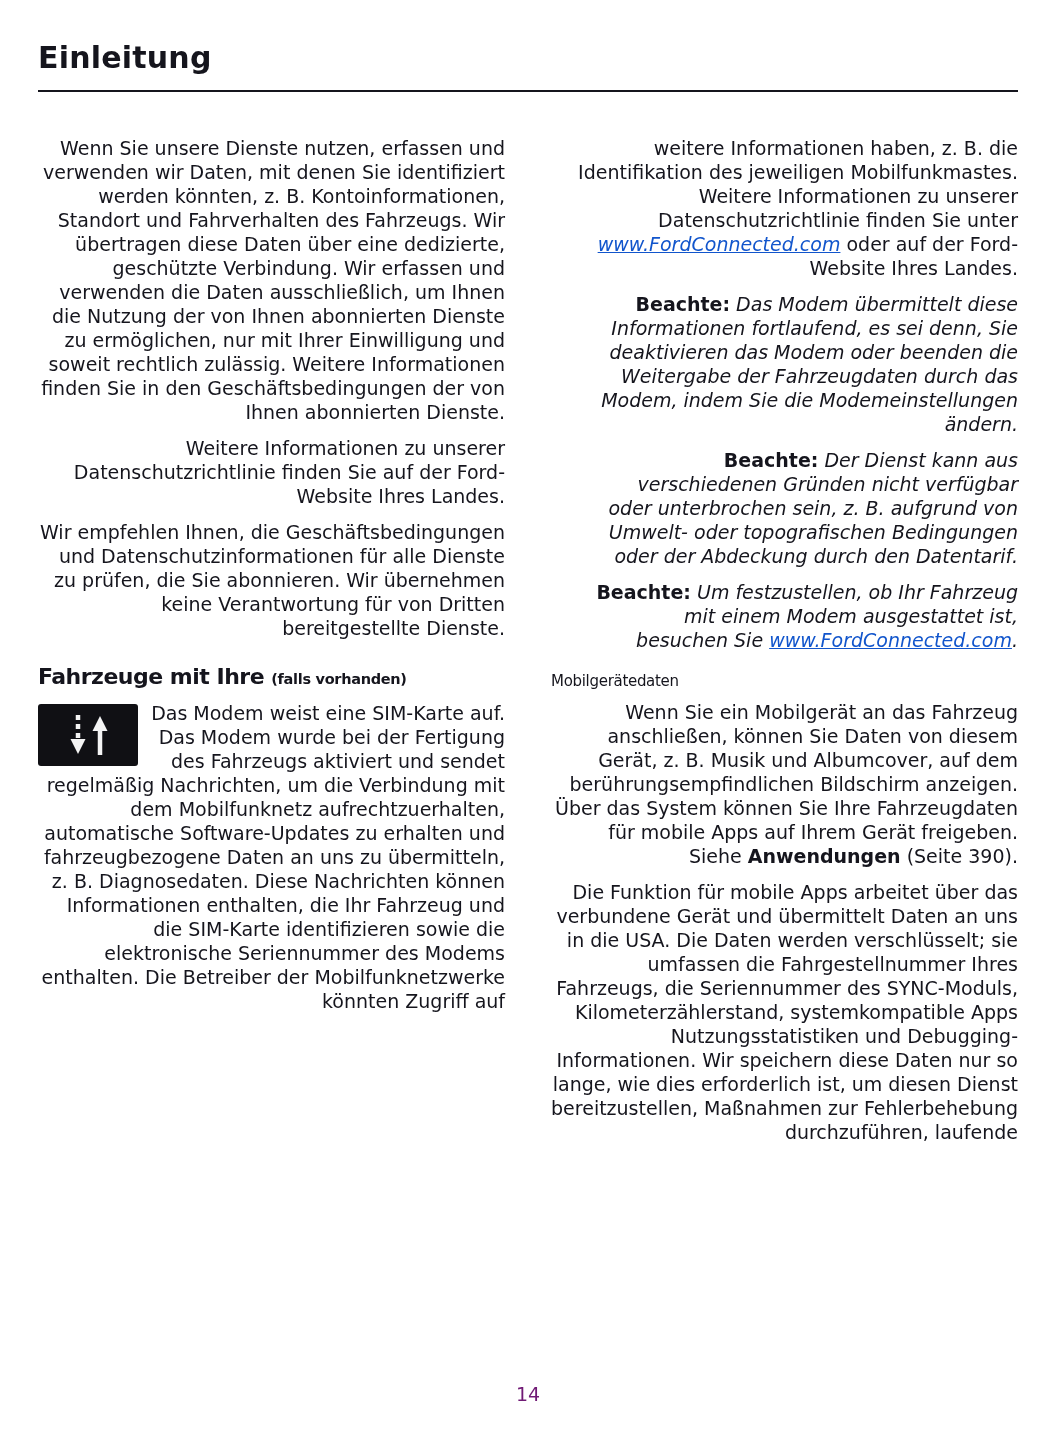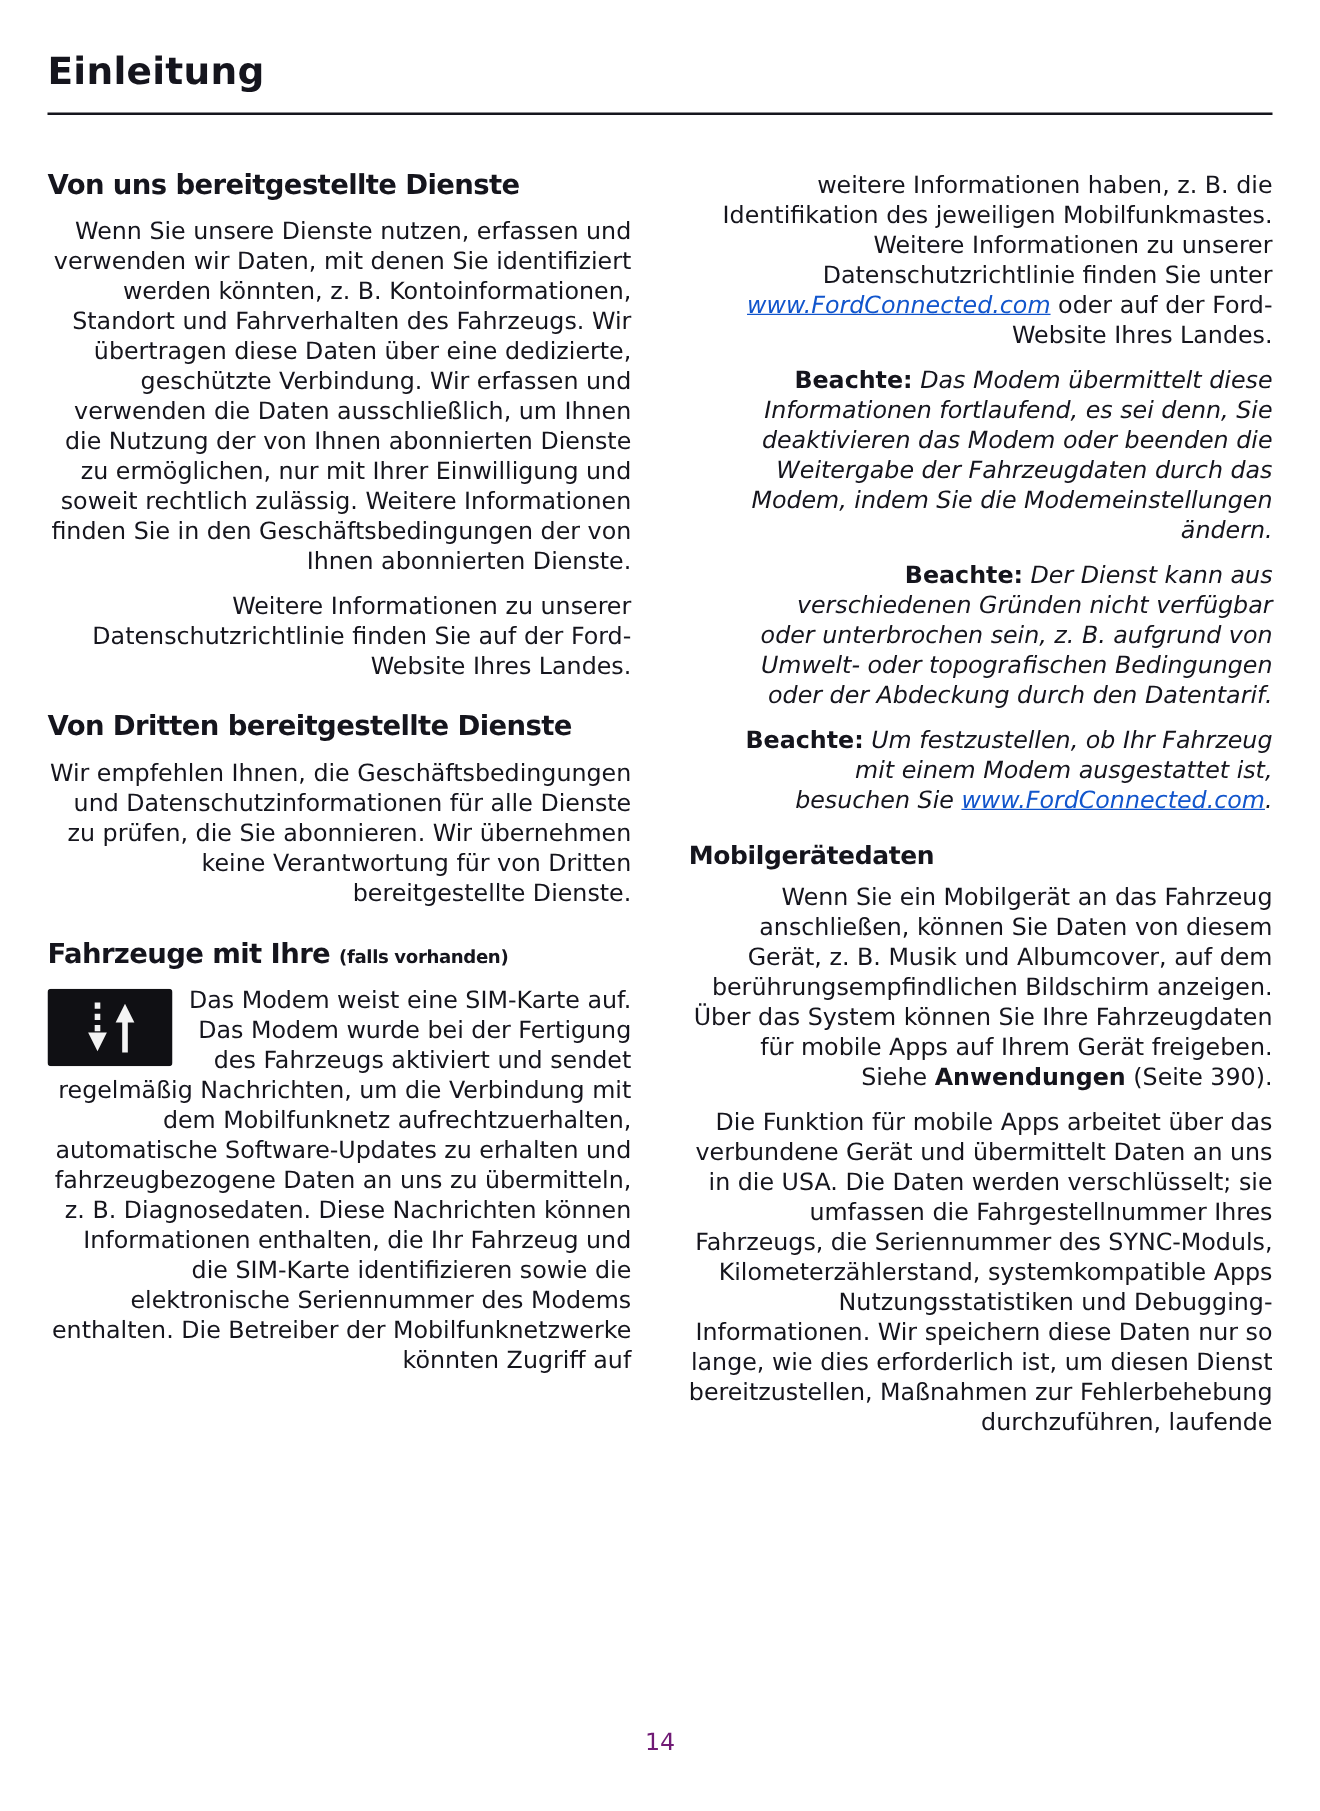--- a/index.html
+++ b/index.html
@@ -34,22 +34,22 @@
     font-size: 22px;
     font-weight: 700;
     line-height: 1.15;
     letter-spacing: -0.5px;
     margin: 24px 0 12px 0;
   }
   .section-heading.first { margin-top: 0; }
   .heading-suffix { font-size: 14.5px; font-weight: 700; letter-spacing: -0.3px; }
 
   .sub-heading {
-    font-size: 20px;
-    font-weight: 700;
+    font-size: 15px;
+    font-weight: 400;
     letter-spacing: -0.3px;
     margin: 20px 0 10px 0;
   }
 
   p {
     font-size: 19px;
     line-height: 24px;
     margin: 0 0 12px 0;
     text-align: right;
   }
@@ -86,25 +86,23 @@
 
 <div class="page">
 
   <h1 class="doc-title">Einleitung</h1>
   <hr class="title-rule">
 
   <div class="columns">
 
     <div class="col">
 
-      <h2 class="section-heading first">Von uns bereitgestellte Dienste</h2>
       <p>Wenn Sie unsere Dienste nutzen, erfassen und verwenden wir Daten, mit denen Sie identifiziert werden könnten, z. B. Kontoinformationen, Standort und Fahrverhalten des Fahrzeugs. Wir übertragen diese Daten über eine dedizierte, geschützte Verbindung. Wir erfassen und verwenden die Daten ausschließlich, um Ihnen die Nutzung der von Ihnen abonnierten Dienste zu ermöglichen, nur mit Ihrer Einwilligung und soweit rechtlich zulässig. Weitere Informationen finden Sie in den Geschäftsbedingungen der von Ihnen abonnierten Dienste.</p>
       <p>Weitere Informationen zu unserer Datenschutzrichtlinie finden Sie auf der Ford-Website Ihres Landes.</p>
 
-      <h2 class="section-heading">Von Dritten bereitgestellte Dienste</h2>
       <p>Wir empfehlen Ihnen, die Geschäftsbedingungen und Datenschutzinformationen für alle Dienste zu prüfen, die Sie abonnieren. Wir übernehmen keine Verantwortung für von Dritten bereitgestellte Dienste.</p>
 
       <h2 class="section-heading"><span>Fahrzeuge mit Ihre</span> <span class="heading-suffix">(falls vorhanden)</span></h2>
 
       <div class="modem-block">
         <div class="modem-icon">
           <svg viewBox="0 0 100 62" width="100" height="62" aria-hidden="true">
             <rect x="0" y="0" width="100" height="62" rx="3" fill="#101014"></rect>
             <line x1="40" y1="11" x2="40" y2="37" stroke="#f4f4f4" stroke-width="4.5" stroke-dasharray="5 4"></line>
             <path d="M32.5,35 L47.5,35 L40,50 Z" fill="#f4f4f4"></path>

